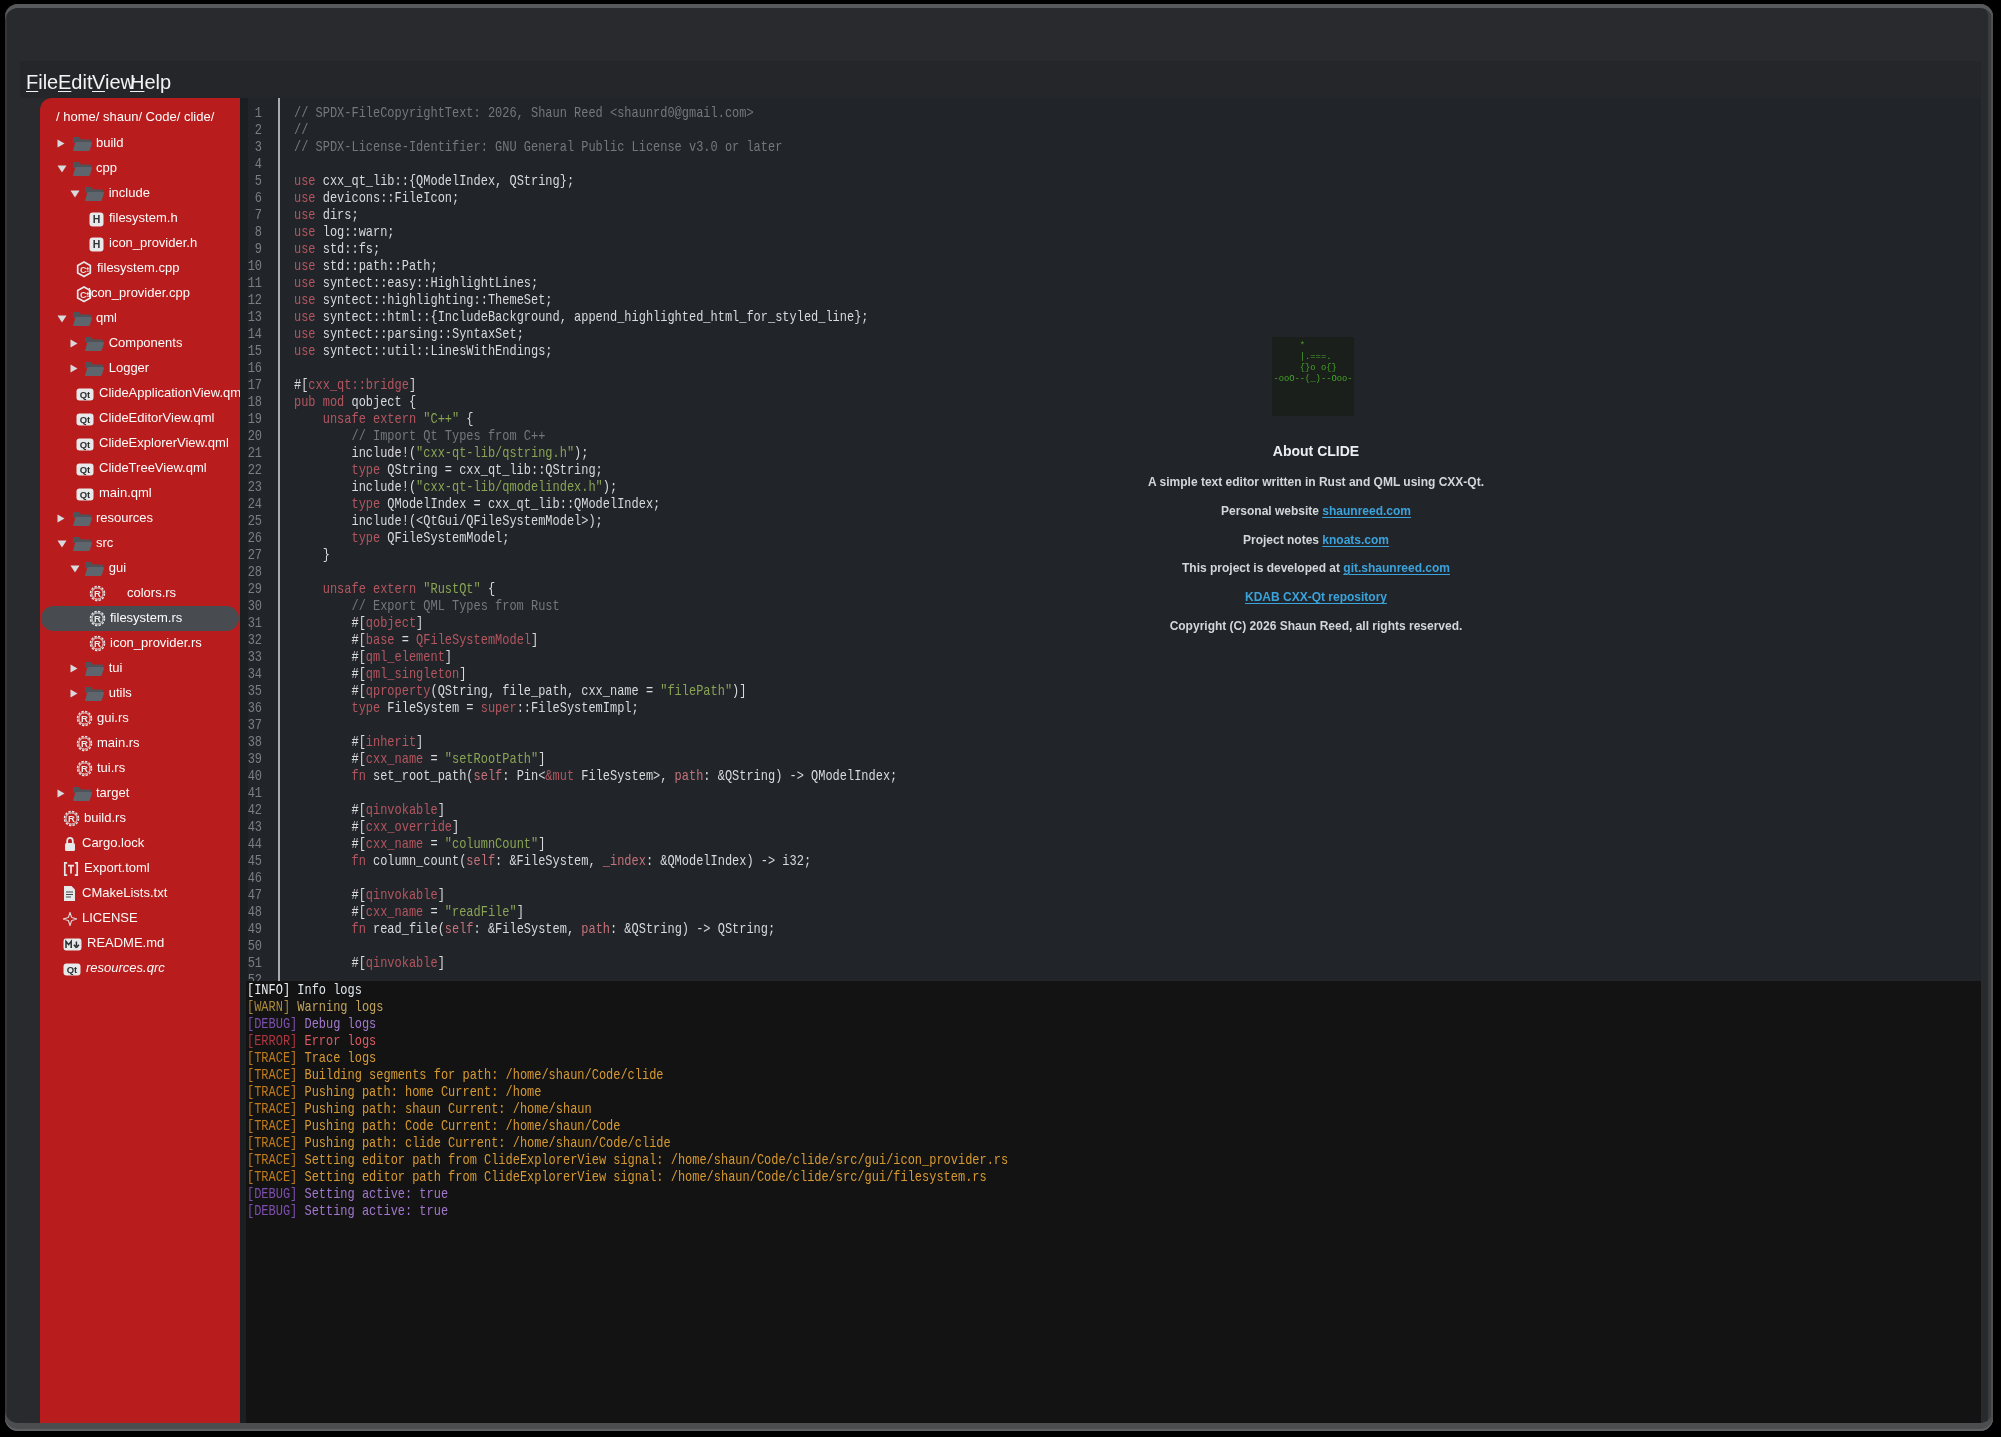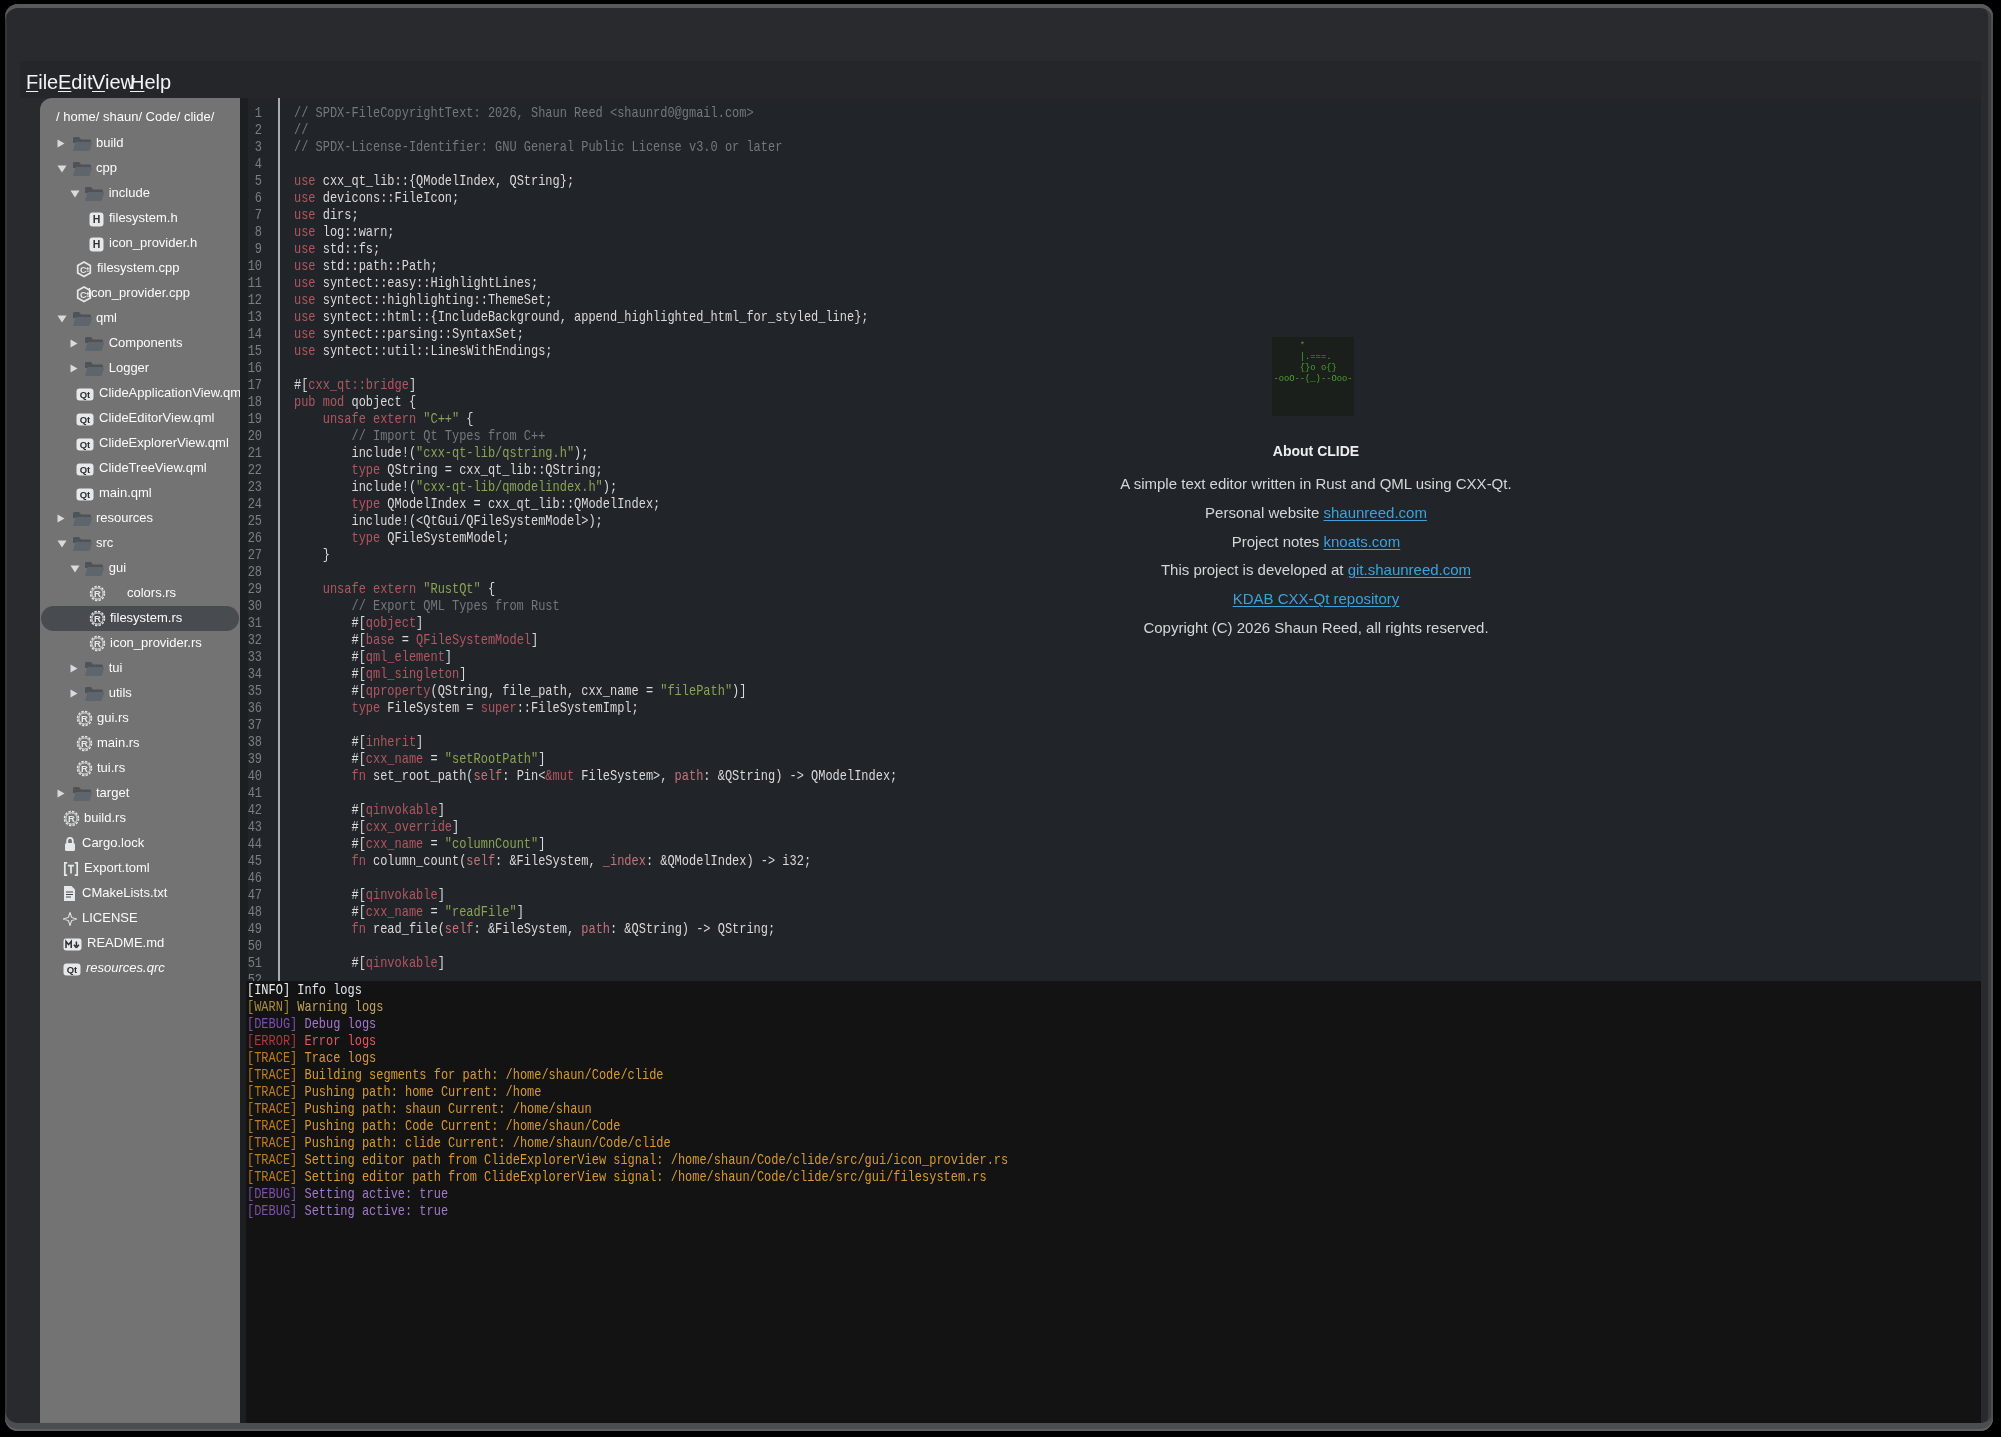--- a/index.html
+++ b/index.html
@@ -15,21 +15,21 @@
   #titlebar { position:absolute; left:15px; right:12px; top:16px; height:41px;
     background:#353b41; }
   #menubar { position:absolute; left:15px; right:12px; top:57px; height:37px;
     background:#242629; }
   .menuitem { position:absolute; top:9.5px; font-size:20px; color:#f2f3f4; }
   .menuitem u { text-decoration-thickness:1px; text-underline-offset:2px; }
   #content { position:absolute; left:15px; right:12px; top:94px; bottom:8px;
     background:#292a2d; }
   
   #treepanel { position:absolute; left:20px; top:0px; width:199.5px; bottom:0px;
-    background:#737373; border-top-left-radius:12px; overflow:hidden; }
+    background:#b91c1c; border-top-left-radius:12px; overflow:hidden; }
   #gap { position:absolute; left:219.5px; top:0; width:8px; bottom:0; background:#1c1f22; }
   #editor { position:absolute; left:227.5px; right:0px; top:0px; height:883px;
     background:#212428; overflow:hidden; }
   #logpanel { position:absolute; left:226px; right:0px; top:883px; bottom:0;
     background:#131313; overflow:hidden; }
   
   #title { position:absolute; width:300px; left:830.5px; top:9.5px; text-align:center;
     font-size:20px; color:#fff; }
   #linenums { position:absolute; top:7px; left:-25.5px; width:40px; text-align:right;
     font-size:14.6px; line-height:17px; color:#7b7f83; white-space:pre;
@@ -37,21 +37,21 @@
     transform:scaleX(0.82); transform-origin:100% 0; }
   #codesep { position:absolute; top:0; bottom:0; left:30.5px; width:1.5px; background:#a9adb0; }
   #code { position:absolute; top:7px; left:46px; font-size:14.6px; line-height:17px;
     color:#d8dadc; white-space:pre; font-family:"Liberation Mono", monospace;
     transform:scaleX(0.82); transform-origin:0 0; }
   .cm { color:#74787c; }
   .kw { color:#b25660; }
   .pr { color:#c4737b; }
   .st { color:#8aa456; }
   
-  .ab { position:absolute; width:600px; text-align:center; font-size:15px; color:#d3d7da; }
+  .ab { position:absolute; width:600px; text-align:center; font-size:12px; color:#d3d7da;font-weight:bold; }
   .ab a { color:#3ba3dc; text-decoration:underline; text-decoration-thickness:1px; text-underline-offset:2px; }
   #asciibox { position:absolute; background:#1b1f1c; overflow:hidden; }
   #ascii { position:absolute; font-family:"Liberation Mono",monospace; font-size:8.8px;
     line-height:11.1px; color:#46a528; white-space:pre; left:1.4px; top:3.5px; }
   
   #log { position:absolute; left:1px; top:0.5px; font-size:14.6px; line-height:17px;
     white-space:pre; transform:scaleX(0.82); transform-origin:0 0;
     font-family:"Liberation Mono",monospace; }
   .linfo { color:#eef2f5; } .linfo2 { color:#dee7ee; }
   .lwarn { color:#aa8b3a; } .lwarn2 { color:#c3a45e; }

